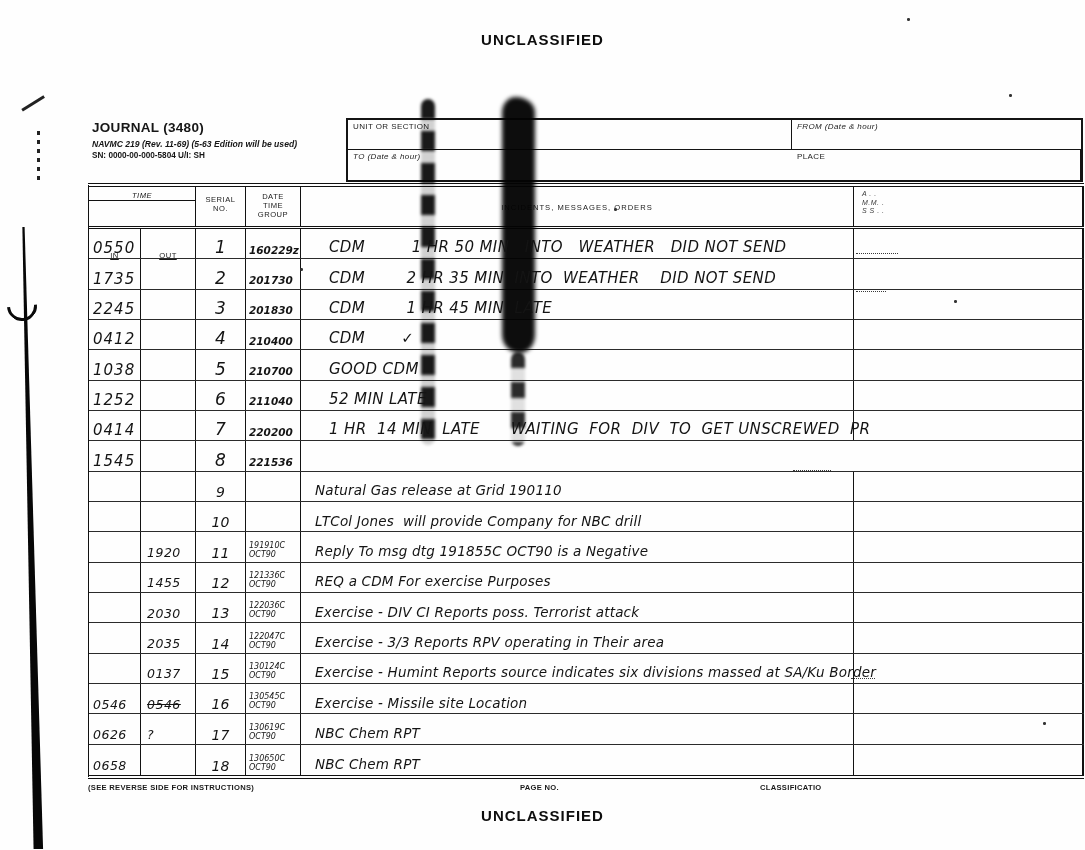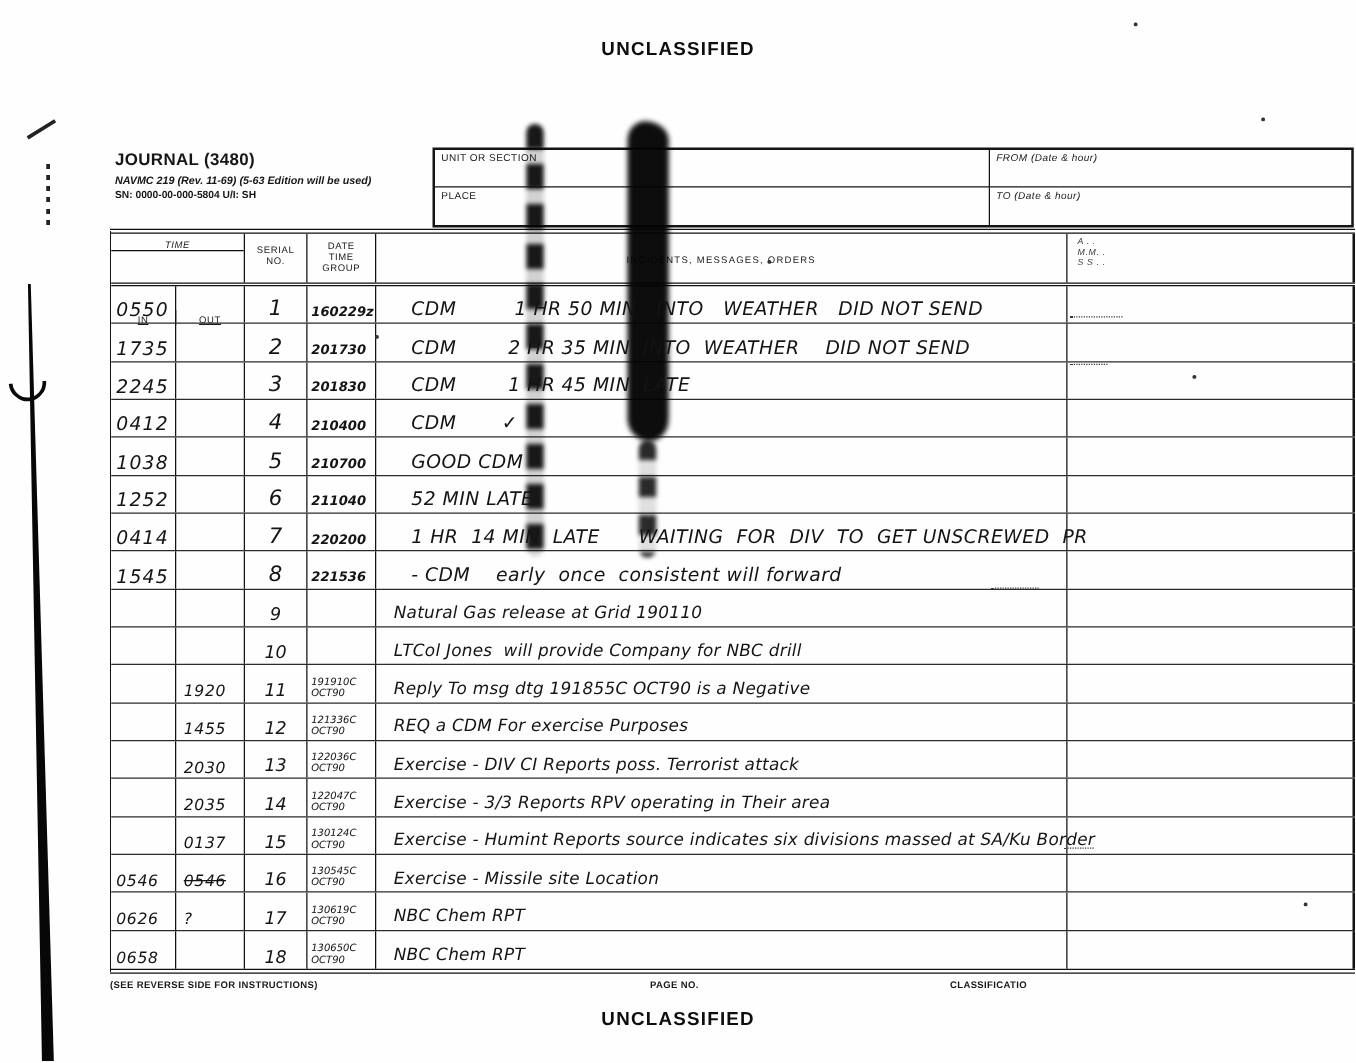--- a/index.html
+++ b/index.html
@@ -133,25 +133,25 @@
     <div class="form-sn">SN: 0000-00-000-5804  U/I: SH</div>
   </div>
 
   <div class="hdr-boxes">
     <div class="hbox unit">
       <span class="cap">UNIT OR SECTION</span>
     </div>
     <div class="hbox from">
       <span>FROM (Date &amp; hour)</span>
     </div>
+    <div class="hbox to">
+      <span>TO (Date &amp; hour)</span>
+    </div>
     <div class="hbox place">
       <span class="cap">PLACE</span>
-    </div>
-    <div class="hbox to">
-      <span>TO (Date &amp; hour)</span>
     </div>
   </div>
 
   <div class="jtable">
     <div class="thead">
       <div class="col-time">
         <div class="time-cap">TIME</div>
         <div class="time-sub">
           <div class="in">IN</div>
           <div class="out">OUT</div>
@@ -285,23 +285,20 @@
         <div class="trow big">
           <div class="cell c-in">
             <span class="hw">1545</span>
           </div>
           <div class="cell c-out"></div>
           <div class="cell c-serial">
             <span class="hw">8</span>
           </div>
           <div class="cell c-dtg">
             <span class="hw">221536</span>
-          </div>
-          <div class="cell c-entry">
-            <span class="hw">- CDM    early  once  consistent will forward</span>
           </div>
           <div class="cell c-action"></div>
         </div>
         <div class="trow small">
           <div class="cell c-in"></div>
           <div class="cell c-out"></div>
           <div class="cell c-serial">
             <span class="hw">9</span>
           </div>
           <div class="cell c-dtg"></div>

